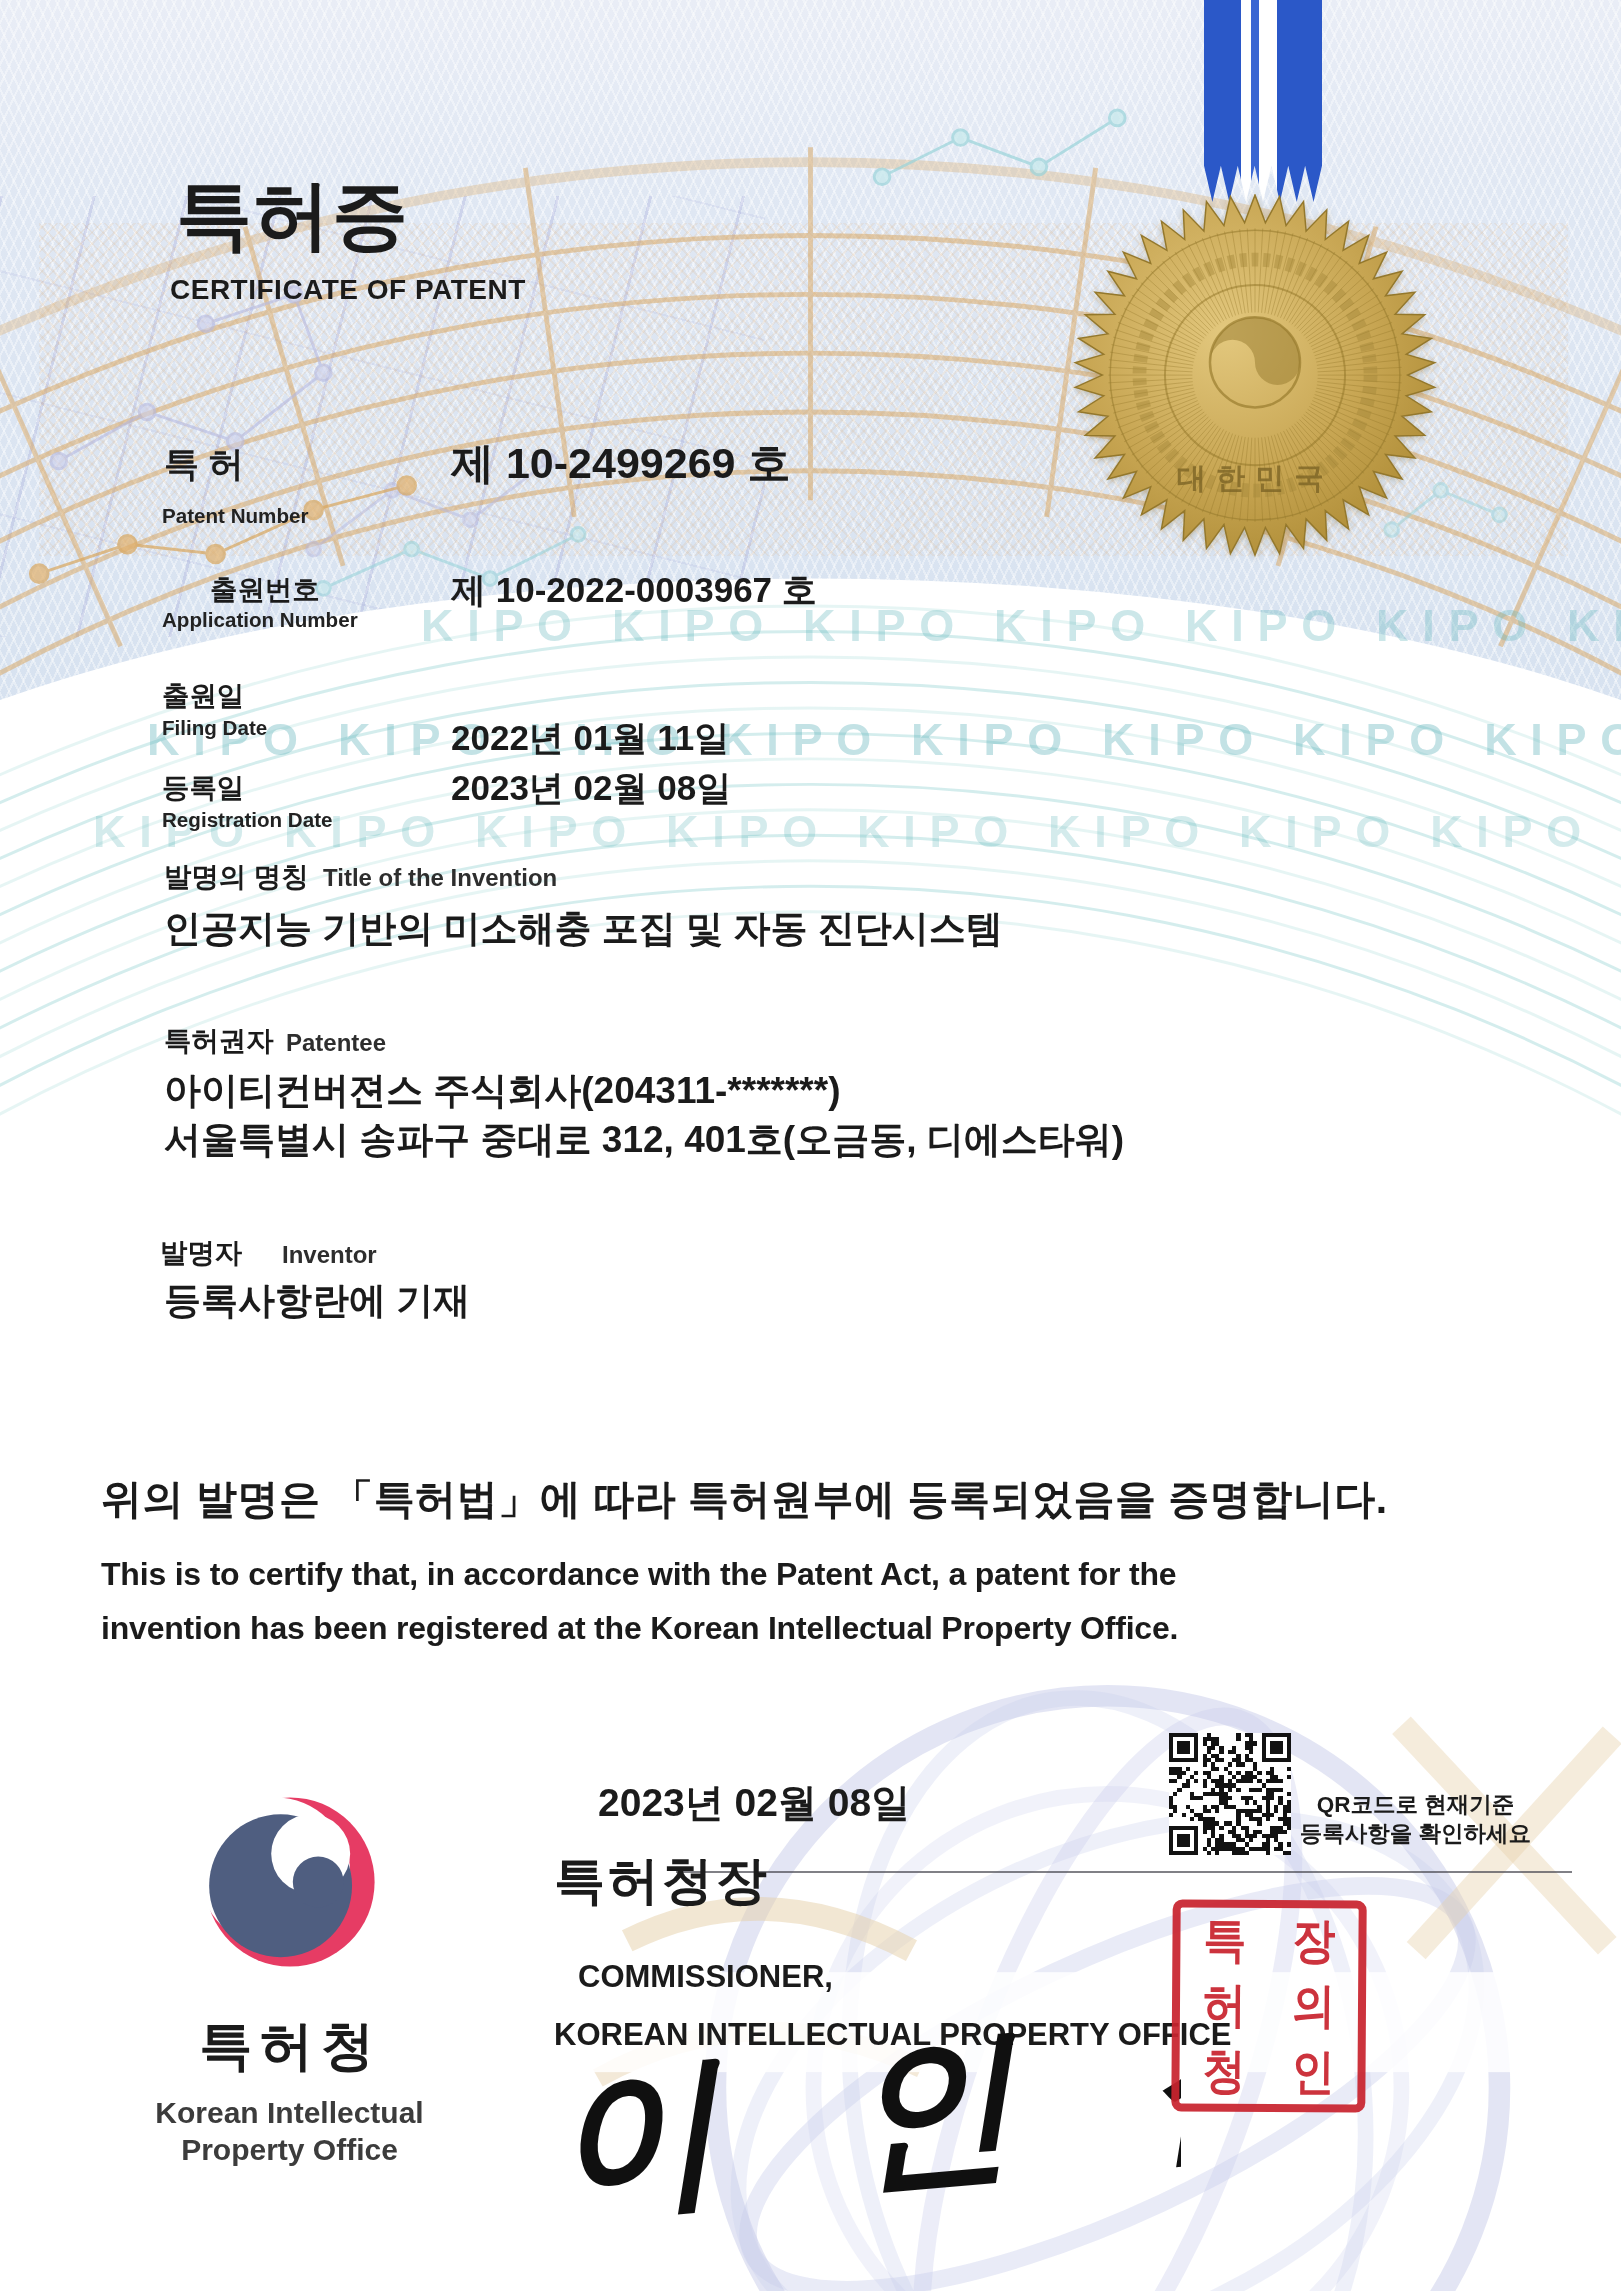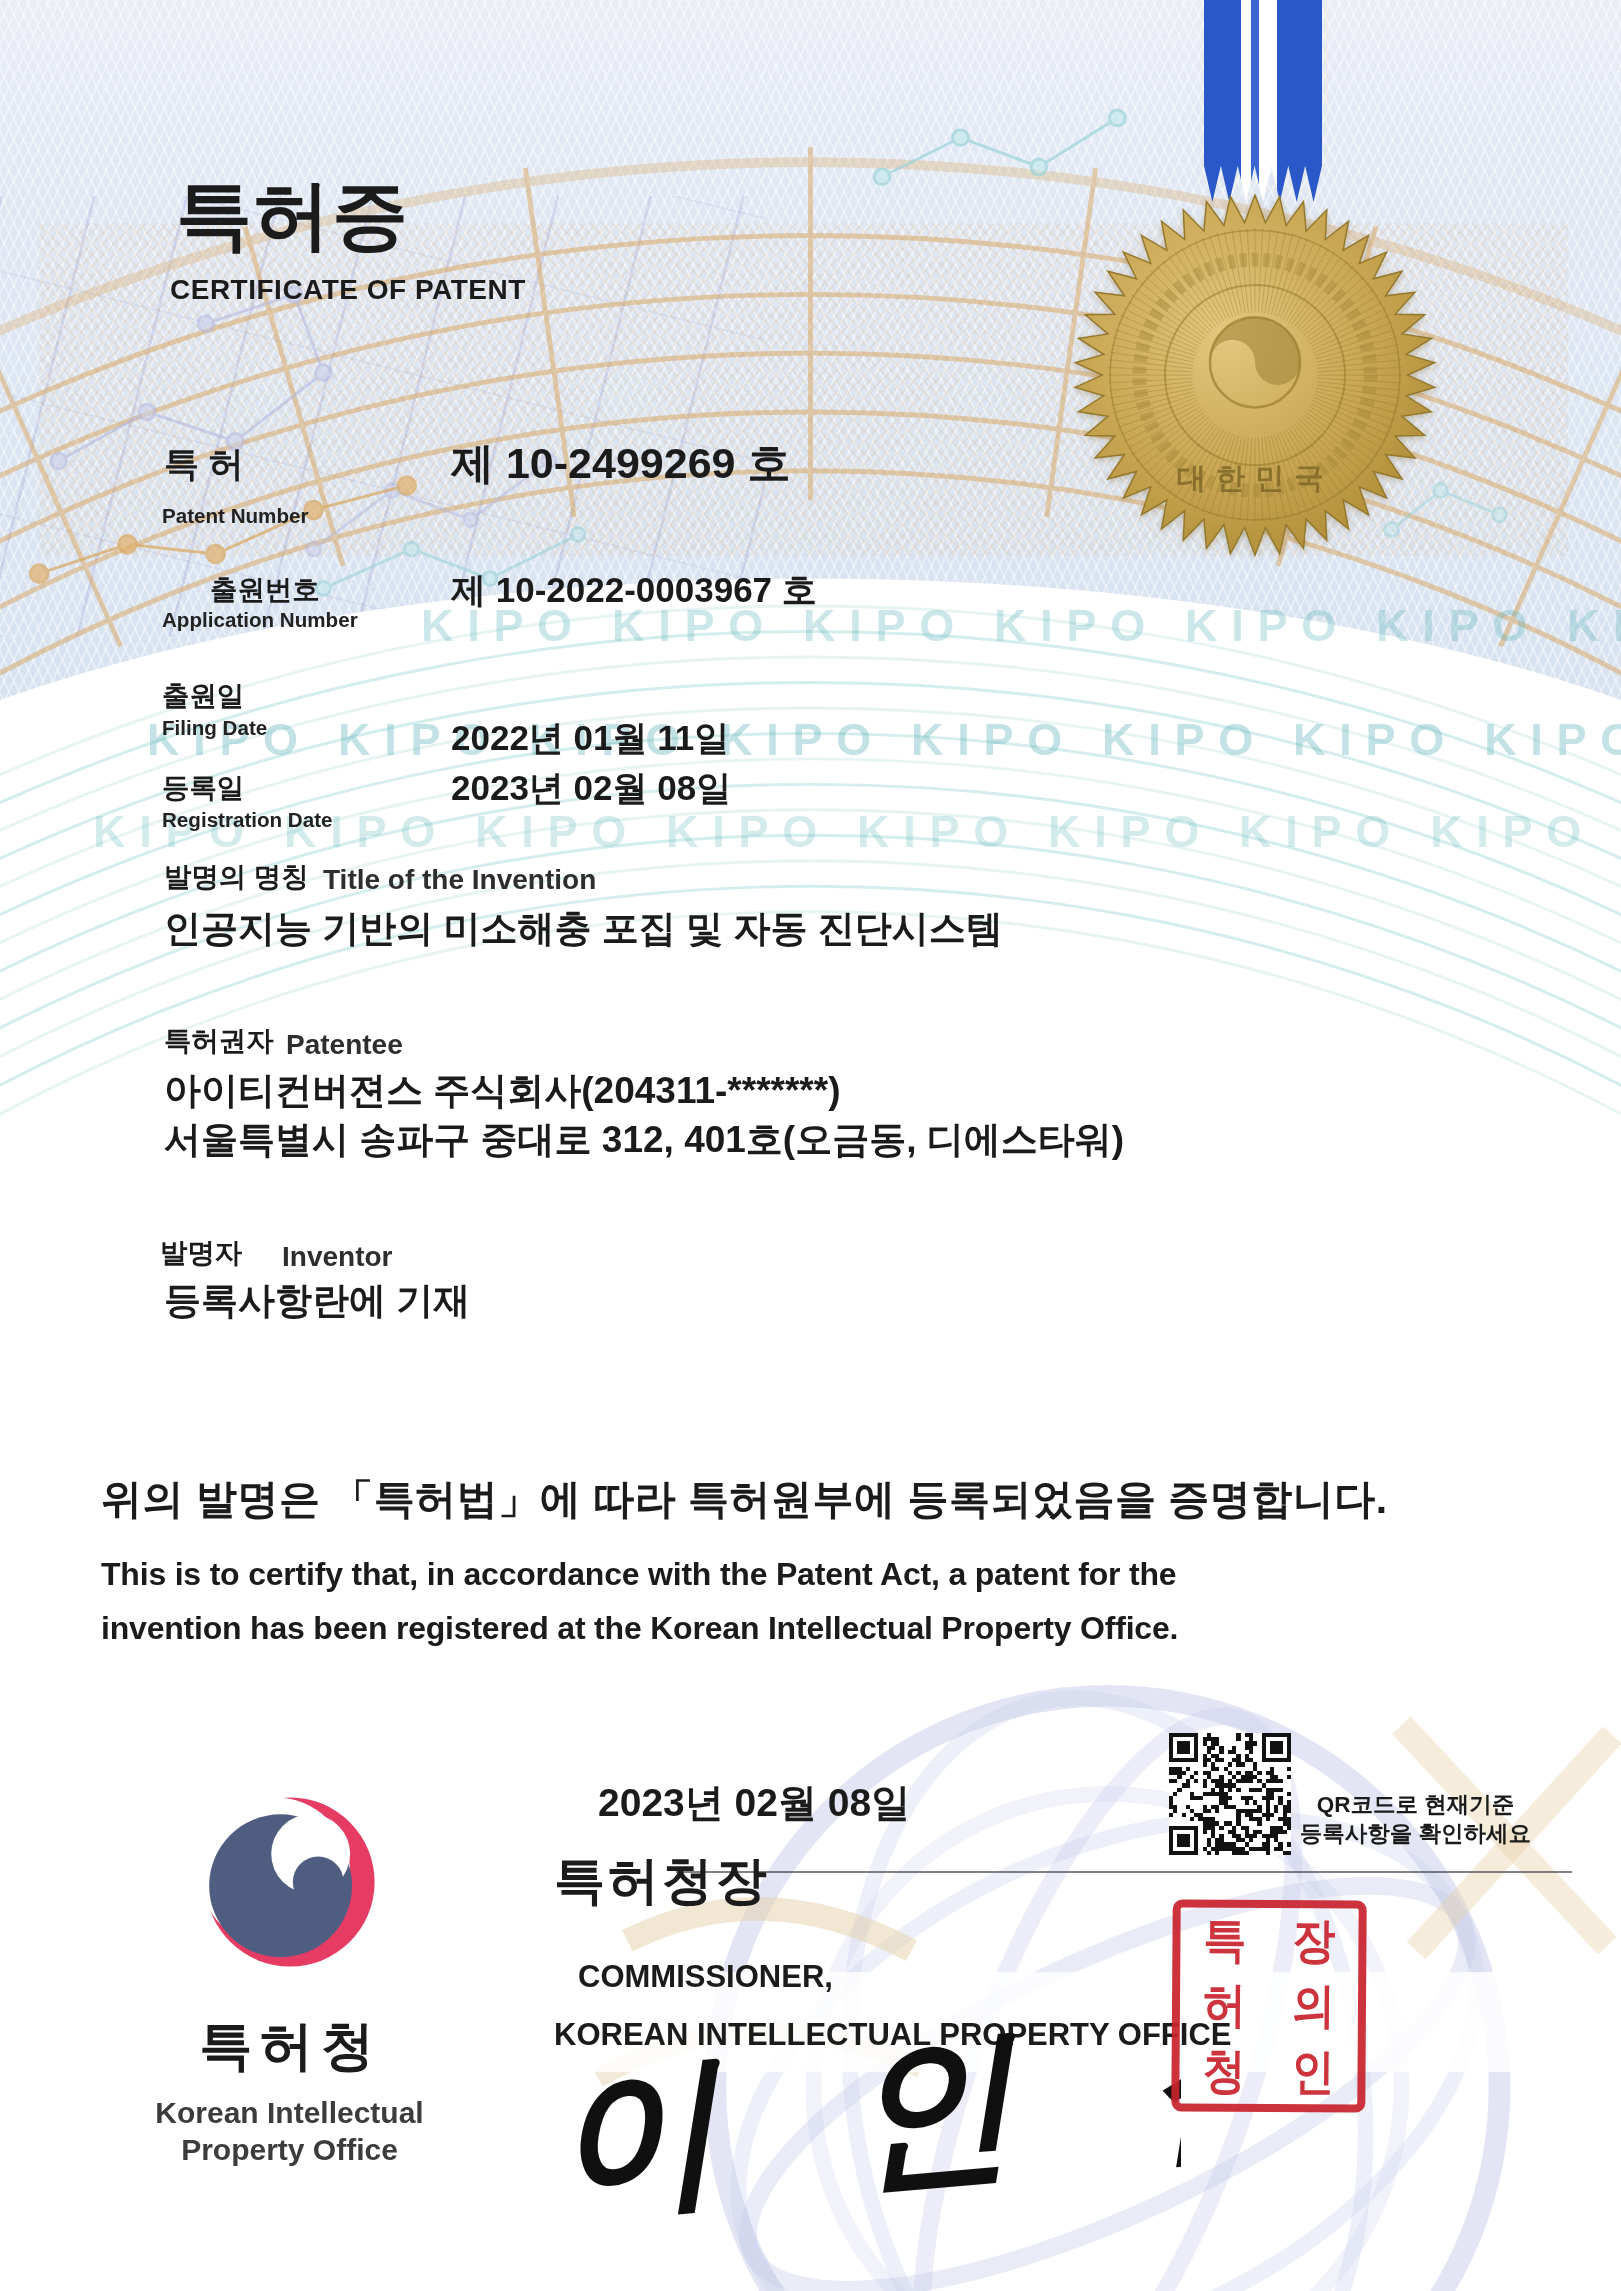--- a/index.html
+++ b/index.html
@@ -35,21 +35,21 @@
 
   
   .t{color:#1b1b1b;white-space:nowrap;z-index:10;}
   .title-ko{left:176px;top:165px;font-size:76px;font-weight:900;letter-spacing:2px;}
   .title-en{left:170px;top:274px;font-size:28px;font-weight:800;letter-spacing:0.5px;}
   .lab-ko{font-size:27.4px;font-weight:800;}
   .lab-en{font-size:20.6px;font-weight:700;color:#222;}
   .val{font-size:35px;font-weight:800;}
   .val-big{font-size:43px;font-weight:800;}
   .sec-lab-ko{font-size:27.4px;font-weight:800;}
-  .sec-lab-en{font-size:28px;font-weight:600;color:#2e2e2e;}
+  .sec-lab-en{font-size:24px;font-weight:600;color:#2e2e2e;}
   .sec-val{font-size:37px;font-weight:800;}
   .stmt-ko{left:101px;top:1472px;font-size:41px;font-weight:800;letter-spacing:0.5px;}
   .stmt-en{font-size:32px;font-weight:800;letter-spacing:-0.2px;}
   .issue-date{left:598px;top:1776px;font-size:39px;font-weight:700;}
   .qr{left:1169px;top:1733px;width:122px;height:122px;z-index:10;}
   .qr-note{left:1290px;top:1790px;width:251px;text-align:center;font-size:22.5px;font-weight:700;line-height:29px;z-index:10;white-space:normal;}
   .rule{left:676px;top:1871px;width:896px;height:2px;background:#4a4a52;opacity:.7;z-index:9;}
   .comm-ko{left:554px;top:1847px;font-size:51px;font-weight:900;letter-spacing:2.9px;}
   .comm-en1{left:554px;top:1959px;font-size:31px;font-weight:800;margin-left:24px;}
   .comm-en2{left:554px;top:2017px;font-size:31px;font-weight:800;}

